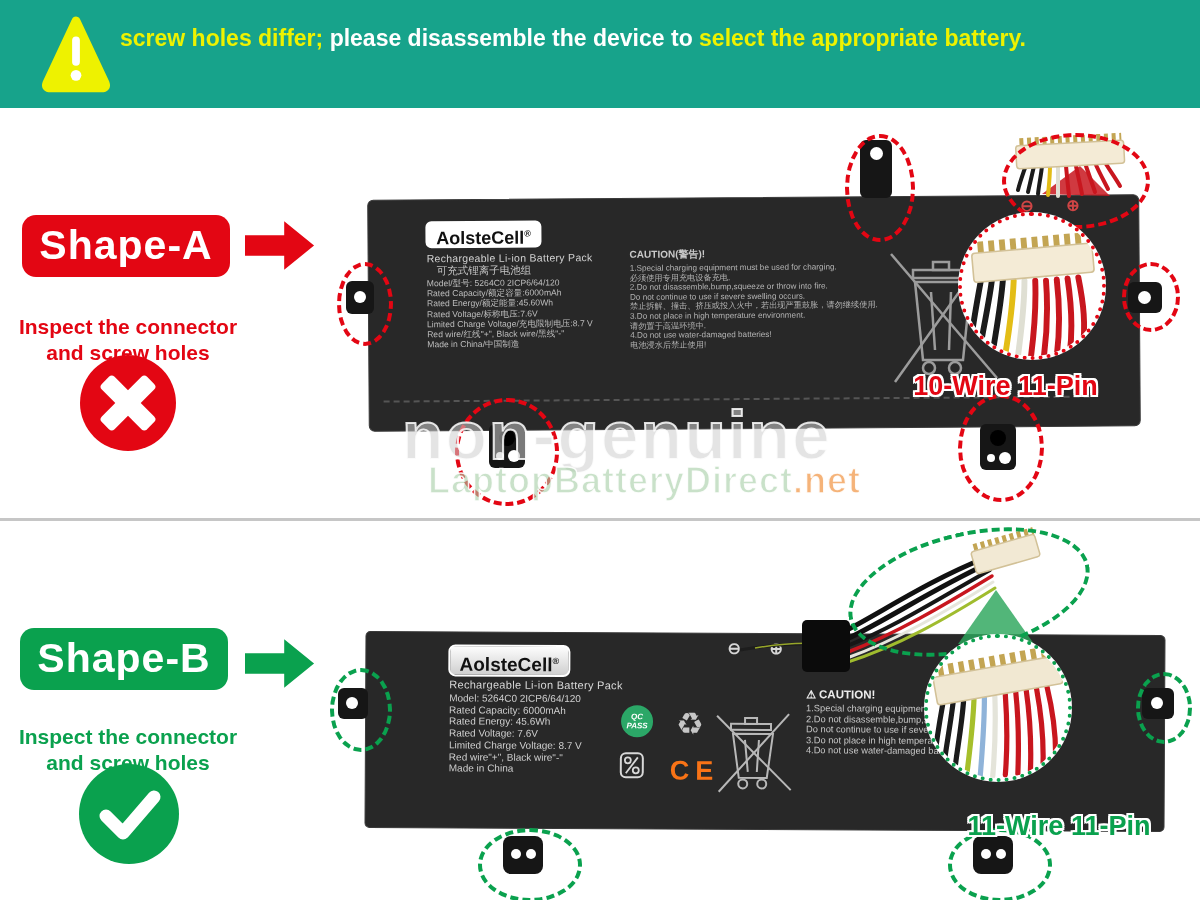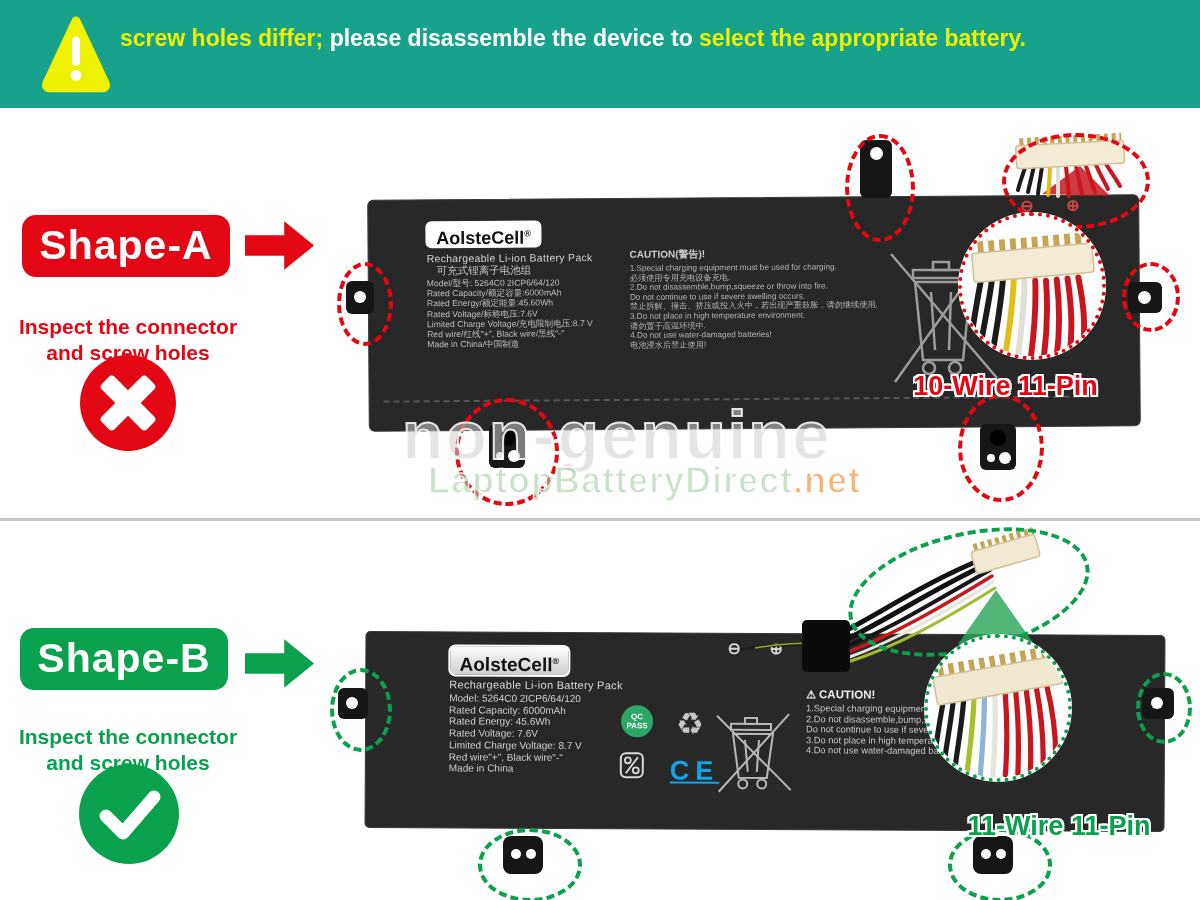--- a/index.html
+++ b/index.html
@@ -49,23 +49,23 @@
   .caution-b .cap-title{font-size:11.5px;font-weight:bold;color:#ececec;margin-bottom:2px;}
   .caution-b .caution-line{font-size:9.3px;line-height:10.6px;white-space:nowrap;}
   .warn-glyph{font-size:11px;margin-right:3px;}
 
   .terminal{position:absolute;font-size:16px;font-weight:bold;}
   .term-red{color:#cf4545;}
   .term-gray{color:#d6d6d6;}
   .dash-line-a{position:absolute;left:14px;top:200px;width:706px;border-top:2px dashed #6e6e6e;opacity:.65;}
 
   .qc-badge{position:absolute;left:255px;top:72px;width:32px;height:32px;border-radius:50%;background:#2ba767;
-            color:#fff;font-size:8px;font-weight:bold;text-align:center;line-height:9px;padding-top:7px;box-sizing:border-box;}
+            color:#fff;font-size:8px;font-weight:bold;text-align:center;line-height:9px;padding-top:7px;box-sizing:border-box;font-style:italic;}
   .recycle{position:absolute;left:310px;top:72px;font-size:31px;color:#c6c6c6;font-family:"DejaVu Sans",sans-serif;}
-  .ce-mark{position:absolute;left:304px;top:122px;font-size:27px;font-weight:bold;color:#0ea5e9;letter-spacing:6px;text-decoration:underline;}
+  .ce-mark{position:absolute;left:304px;top:122px;font-size:27px;font-weight:bold;color:#f97316;letter-spacing:6px;}
   .cert-icon{position:absolute;left:253px;top:118px;}
 
   
   .tab{position:absolute;background:#161616;border-radius:6px;z-index:2;}
   .hole{position:absolute;background:#fff;border-radius:50%;}
   .hole-dark{position:absolute;background:#000;border-radius:50%;}
 
   
   .r-ell{position:absolute;border:4px dashed #e30613;border-radius:50%;z-index:3;}
   .g-ell{position:absolute;border:4px dashed #0aa14e;border-radius:50%;z-index:3;}

